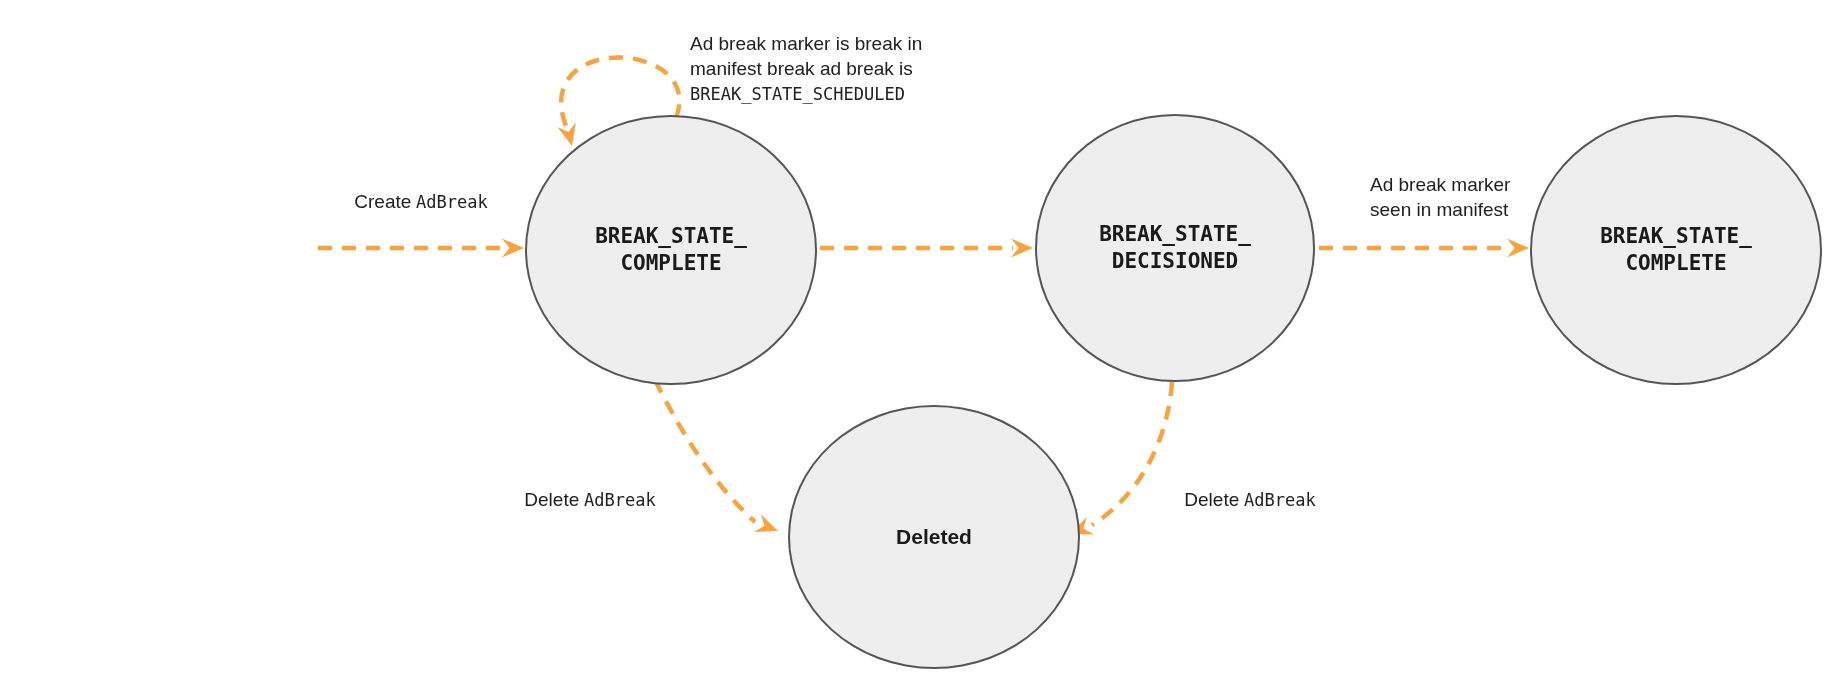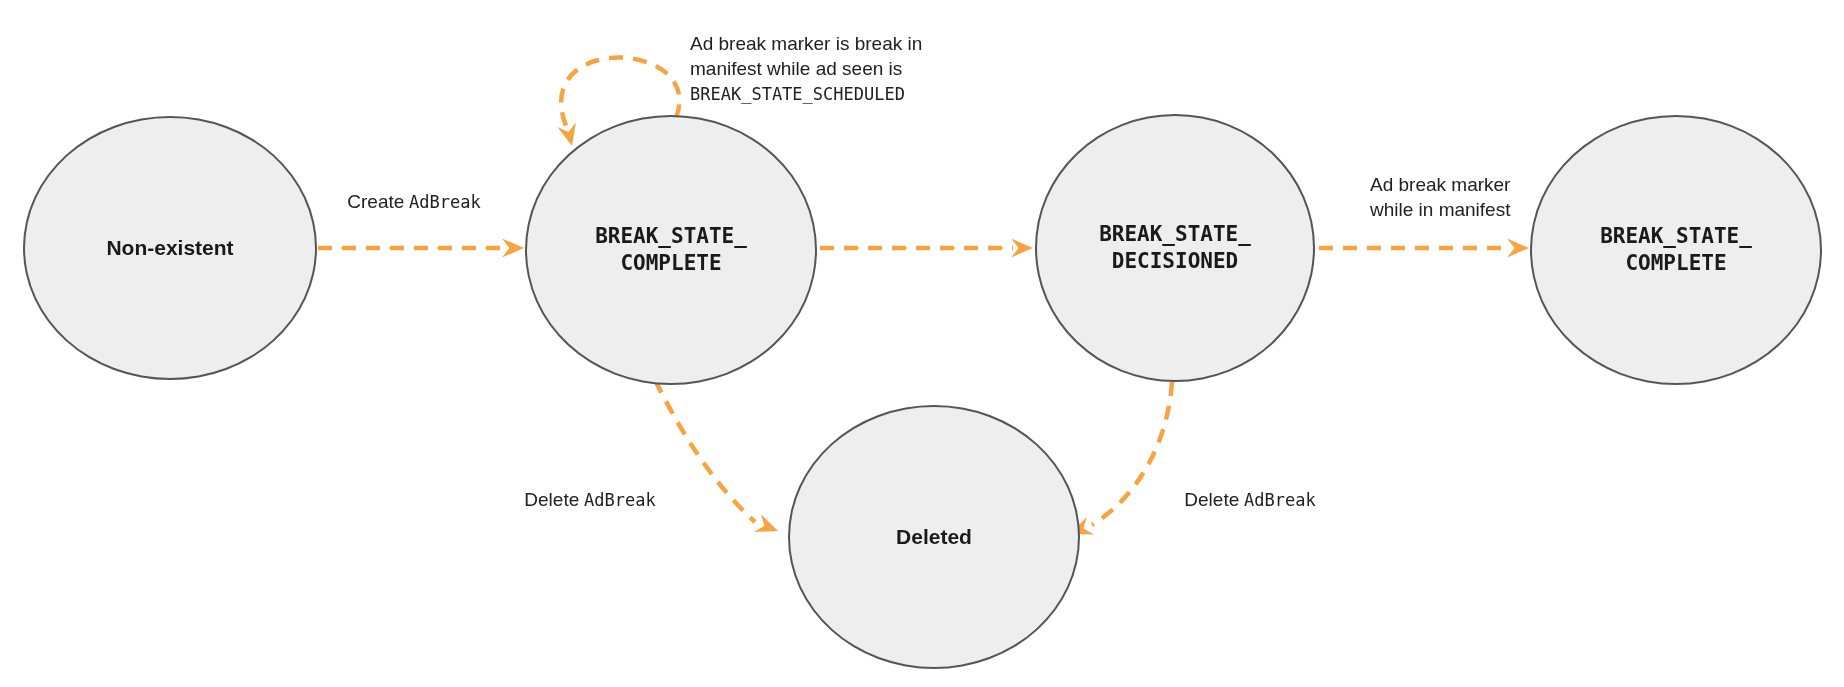--- a/index.html
+++ b/index.html
@@ -79,23 +79,20 @@
     <g fill="#F7A440">
       <polygon points="0,0 -22,-9.5 -14.5,0 -22,9.5" transform="translate(524,248)"></polygon>
       <polygon points="0,0 -22,-9.5 -14.5,0 -22,9.5" transform="translate(572,146) rotate(76)"></polygon>
       <polygon points="0,0 -22,-9.5 -14.5,0 -22,9.5" transform="translate(1033,248)"></polygon>
       <polygon points="0,0 -22,-9.5 -14.5,0 -22,9.5" transform="translate(1529,248)"></polygon>
       <polygon points="0,0 -22,-9.5 -14.5,0 -22,9.5" transform="translate(778,531) rotate(21)"></polygon>
       <polygon points="0,0 -22,-9.5 -14.5,0 -22,9.5" transform="translate(1070,534) rotate(158)"></polygon>
     </g>
   </svg>
 
-  <div class="node" style="left:23px; top:116px; width:294px; height:264px;">
-    <div class="node-label-sans">Non-existent</div>
-  </div>
 
   <div class="node" style="left:525px; top:115px; width:292px; height:270px;">
     <div class="node-label-mono">
       <span>BREAK_STATE_</span><br>
       <span>COMPLETE</span>
     </div>
   </div>
 
   <div class="node" style="left:1035px; top:114px; width:280px; height:268px;">
     <div class="node-label-mono">
@@ -108,34 +105,34 @@
     <div class="node-label-mono">
       <span>BREAK_STATE_</span><br>
       <span>COMPLETE</span>
     </div>
   </div>
 
   <div class="node" style="left:788px; top:405px; width:292px; height:264px;">
     <div class="node-label-sans">Deleted</div>
   </div>
 
-  <div class="edge-label center" style="left:311px; top:189px; width:206px;">
+  <div class="edge-label center" style="left:318px; top:189px; width:206px;">
     <span>Create</span><span class="code spaced">AdBreak</span>
   </div>
 
   <div class="edge-label" style="left:690px; top:31px;">
     <span>Ad break marker is break in</span><br>
-    <span>manifest while ad seen is</span><br>
+    <span>manifest break ad break is</span><br>
     <span class="code">BREAK_STATE_SCHEDULED</span>
   </div>
 
 
   <div class="edge-label" style="left:1338px; top:172px;margin-left:32px;">
     <span>Ad break marker</span><br>
-    <span>while in manifest</span>
+    <span>seen in manifest</span>
   </div>
 
   <div class="edge-label center" style="left:498px; top:487px; width:184px;">
     <span>Delete</span><span class="code spaced">AdBreak</span>
   </div>
 
   <div class="edge-label center" style="left:1158px; top:487px; width:184px;">
     <span>Delete</span><span class="code spaced">AdBreak</span>
   </div>
 

